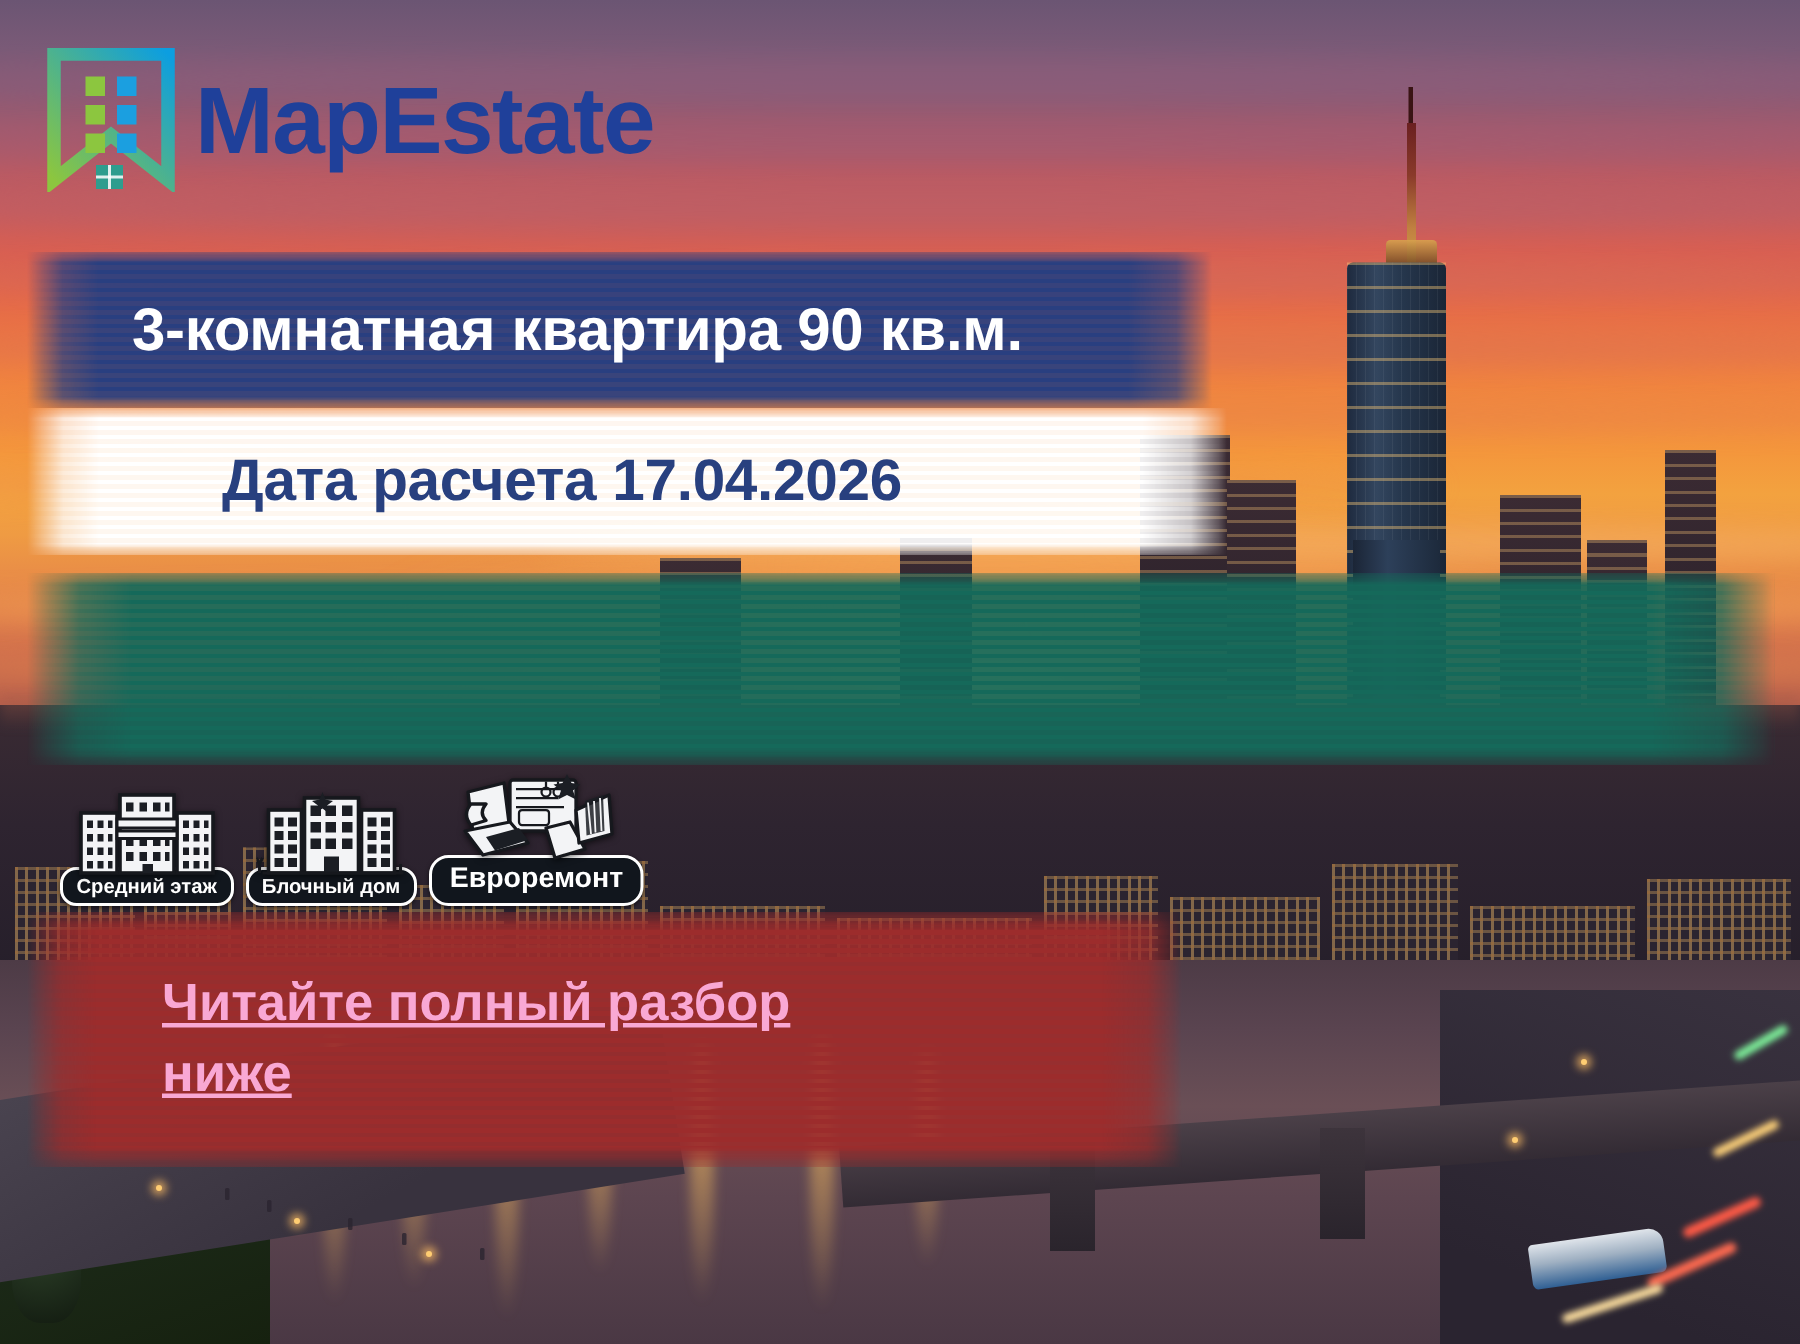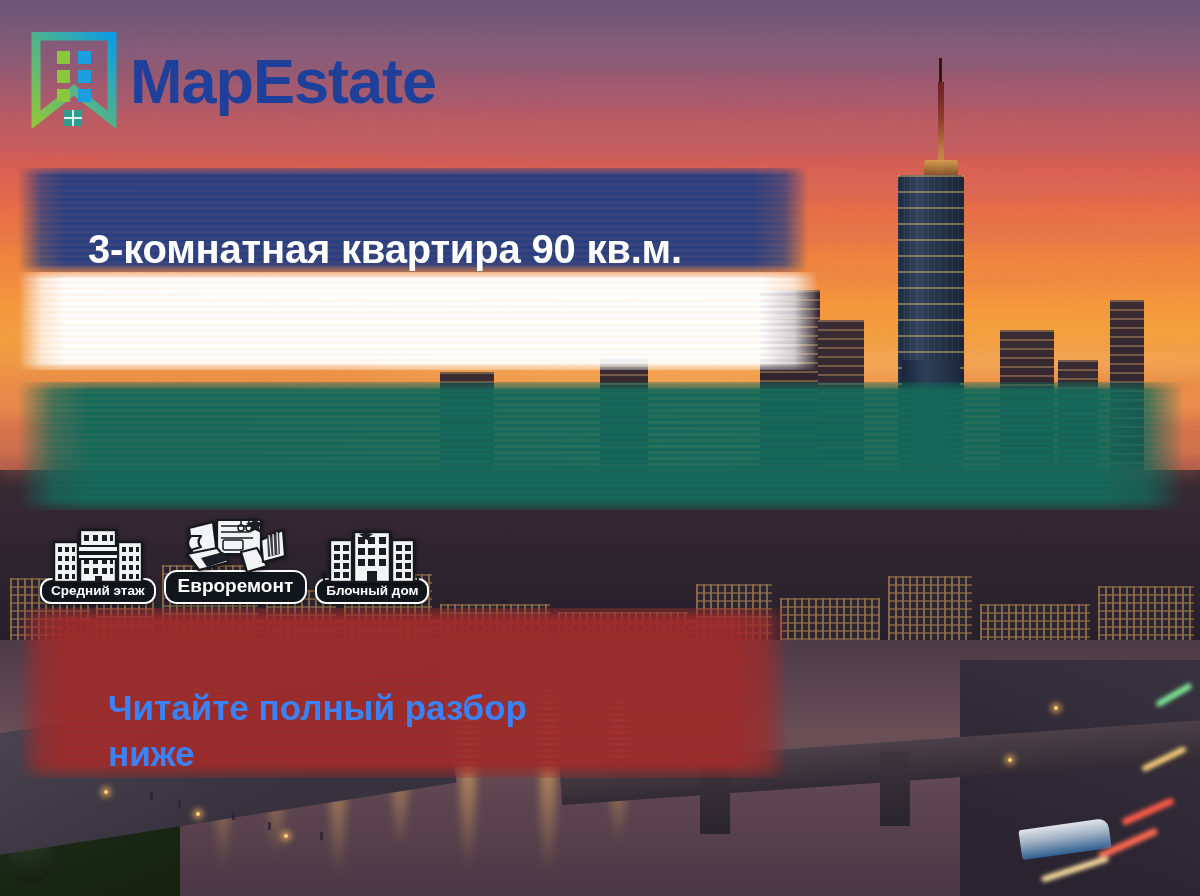--- a/index.html
+++ b/index.html
@@ -167,21 +167,21 @@
   .logo-word {
     font-size:63px; font-weight:bold; letter-spacing:-1px;
     color:#1f409a; line-height:.95; white-space:nowrap;
   }
   .logo-tag {
     font-size:16.5px; font-weight:bold; color:#2e9ad8;
     letter-spacing:2.1px; white-space:nowrap; margin-top:2px; margin-left:2px;
   }
 
   
-  .banner { position:absolute; display:flex; flex-direction:column; justify-content:flex-end; }
+  .banner { position:absolute; display:flex; flex-direction:column; justify-content:center; }
   .brush {
     position:absolute; inset:0;
     
     -webkit-mask-image:
       repeating-linear-gradient(180deg, #000 0 3px, rgba(0,0,0,.92) 3px 6px),
       linear-gradient(90deg, rgba(0,0,0,0) 0%, rgba(0,0,0,.35) 1.2%, rgba(0,0,0,.8) 3%, #000 6%, #000 93%, rgba(0,0,0,.78) 97%, rgba(0,0,0,.22) 99.3%, rgba(0,0,0,0) 100%),
       linear-gradient(180deg, rgba(0,0,0,.35) 0%, #000 7%, #000 92%, rgba(0,0,0,.3) 100%);
     -webkit-mask-composite:source-in;
     mask-image:
       repeating-linear-gradient(180deg, #000 0 3px, rgba(0,0,0,.92) 3px 6px),
@@ -345,31 +345,32 @@
   </div>
 </div>
 
 <div class="banner" id="banner-title">
   <div class="brush" style="background: rgb(41, 63, 128);"></div>
   <div class="txt" style="color: rgb(255, 255, 255);">3-комнатная квартира 90 кв.м.</div>
 </div>
 
 <div class="banner" id="banner-date">
   <div class="brush" style="background: rgb(255, 255, 255);"></div>
+  <div class="txt" style="color: rgb(40, 64, 127);">Дата расчета 17.04.2026</div>
 </div>
 
 <div class="banner" id="banner-address">
   <div class="brush" style="background: rgb(21, 105, 90);"></div>
   <div class="txt" style="color: rgb(255, 255, 255);">
   </div>
 </div>
 
 <div class="banner" id="banner-cta">
   <div class="brush" style="background: rgb(156, 44, 44);"></div>
-  <div class="txt" style="color: #3b82f6;">
+  <div class="txt" style="color: #f9a8d4; text-decoration: underline;">
     <div>Читайте полный разбор</div>
     <div>ниже</div>
   </div>
 </div>
 
 <div id="badges">
 
   <div class="badge">
     <div class="badge-icon">
       <svg viewBox="0 0 96 58" width="96" height="58" aria-hidden="true">
@@ -419,49 +420,20 @@
         </g>
         <rect x="28" y="20" width="40" height="6" fill="#f3f4f6" stroke="#16181d" stroke-width="2"></rect>
         <rect x="28" y="28" width="40" height="5" fill="#f3f4f6" stroke="#16181d" stroke-width="2"></rect>
       </svg>
     </div>
     <div class="badge-label">Средний этаж</div>
   </div>
 
   <div class="badge">
     <div class="badge-icon">
-      <svg viewBox="0 0 104 62" width="104" height="62" aria-hidden="true">
-        <g stroke="#16181d" stroke-width="2.2" fill="#f3f4f6" stroke-linejoin="round">
-          <path d="M6 14 L30 8 L34 40 L10 47 Z"></path>
-          <rect x="34" y="6" width="44" height="34" rx="2"></rect>
-          <path d="M4 40 L34 34 L46 48 L16 56 Z"></path>
-          <path d="M8 22 q-6 7 0 14 l10 -3 q-5 -5 0 -11 Z"></path>
-          <path d="M58 38 L74 34 L84 52 L64 58 Z"></path>
-          <path d="M78 26 L100 16 L102 42 L80 48 Z"></path>
-        </g>
-        <g stroke="#16181d" stroke-width="1.5" fill="none">
-          <path d="M38 12 H74 M38 18 H66 M38 24 H70"></path>
-          <circle cx="58" cy="14" r="3"></circle>
-            <circle cx="66" cy="14" r="3"></circle>
-          <path d="M58 11 V7 M66 11 V7"></path>
-          <rect x="40" y="26" width="20" height="10" rx="2" fill="#f3f4f6"></rect>
-        </g>
-        <g fill="#1b1e24">
-          <path d="M84 20 L96 16 L97 40 L85 43 Z" opacity=".85"></path>
-          <path d="M86 21 L88 42 M90 20 L91 41 M94 18 L95 40" stroke="#f3f4f6" stroke-width="1.2"></path>
-        </g>
-        <path d="M18 44 L40 38 L46 46 L24 53 Z" fill="#1b1e24"></path>
-        <path d="M72 2 l3 6 6 1 -5 4 2 6 -6 -3 -6 3 2 -6 -5 -4 6 -1 z" fill="#1b1e24"></path>
-      </svg>
-    </div>
-    <div class="badge-label big">Евроремонт</div>
-  </div>
-
-  <div class="badge">
-    <div class="badge-icon">
       <svg viewBox="0 0 100 58" width="100" height="58" aria-hidden="true">
         <g stroke="#16181d" stroke-width="2.4" fill="#f3f4f6">
           <rect x="8" y="14" width="22" height="42"></rect>
           <rect x="70" y="14" width="22" height="42"></rect>
           <rect x="32" y="6" width="36" height="50"></rect>
         </g>
         <g fill="#1b1e24">
           <rect x="12" y="19" width="6" height="6"></rect>
             <rect x="21" y="19" width="6" height="6"></rect>
           <rect x="12" y="28" width="6" height="6"></rect>
@@ -493,13 +465,42 @@
           <path d="M4 56 H98"></path>
           <path d="M2 50 v6 M2 50 l-2 -4 M2 50 l2 -4"></path>
           <path d="M96 50 v6"></path>
         </g>
         <path d="M44 2 l2 5 5 1 -4 3 1 5 -4 -3 -5 3 2 -5 -4 -3 5 -1 z" fill="#1b1e24"></path>
       </svg>
     </div>
     <div class="badge-label">Блочный дом</div>
   </div>
 
+  <div class="badge">
+    <div class="badge-icon">
+      <svg viewBox="0 0 104 62" width="104" height="62" aria-hidden="true">
+        <g stroke="#16181d" stroke-width="2.2" fill="#f3f4f6" stroke-linejoin="round">
+          <path d="M6 14 L30 8 L34 40 L10 47 Z"></path>
+          <rect x="34" y="6" width="44" height="34" rx="2"></rect>
+          <path d="M4 40 L34 34 L46 48 L16 56 Z"></path>
+          <path d="M8 22 q-6 7 0 14 l10 -3 q-5 -5 0 -11 Z"></path>
+          <path d="M58 38 L74 34 L84 52 L64 58 Z"></path>
+          <path d="M78 26 L100 16 L102 42 L80 48 Z"></path>
+        </g>
+        <g stroke="#16181d" stroke-width="1.5" fill="none">
+          <path d="M38 12 H74 M38 18 H66 M38 24 H70"></path>
+          <circle cx="58" cy="14" r="3"></circle>
+            <circle cx="66" cy="14" r="3"></circle>
+          <path d="M58 11 V7 M66 11 V7"></path>
+          <rect x="40" y="26" width="20" height="10" rx="2" fill="#f3f4f6"></rect>
+        </g>
+        <g fill="#1b1e24">
+          <path d="M84 20 L96 16 L97 40 L85 43 Z" opacity=".85"></path>
+          <path d="M86 21 L88 42 M90 20 L91 41 M94 18 L95 40" stroke="#f3f4f6" stroke-width="1.2"></path>
+        </g>
+        <path d="M18 44 L40 38 L46 46 L24 53 Z" fill="#1b1e24"></path>
+        <path d="M72 2 l3 6 6 1 -5 4 2 6 -6 -3 -6 3 2 -6 -5 -4 6 -1 z" fill="#1b1e24"></path>
+      </svg>
+    </div>
+    <div class="badge-label big">Евроремонт</div>
+  </div>
+
 </div>
 
 </body></html>

